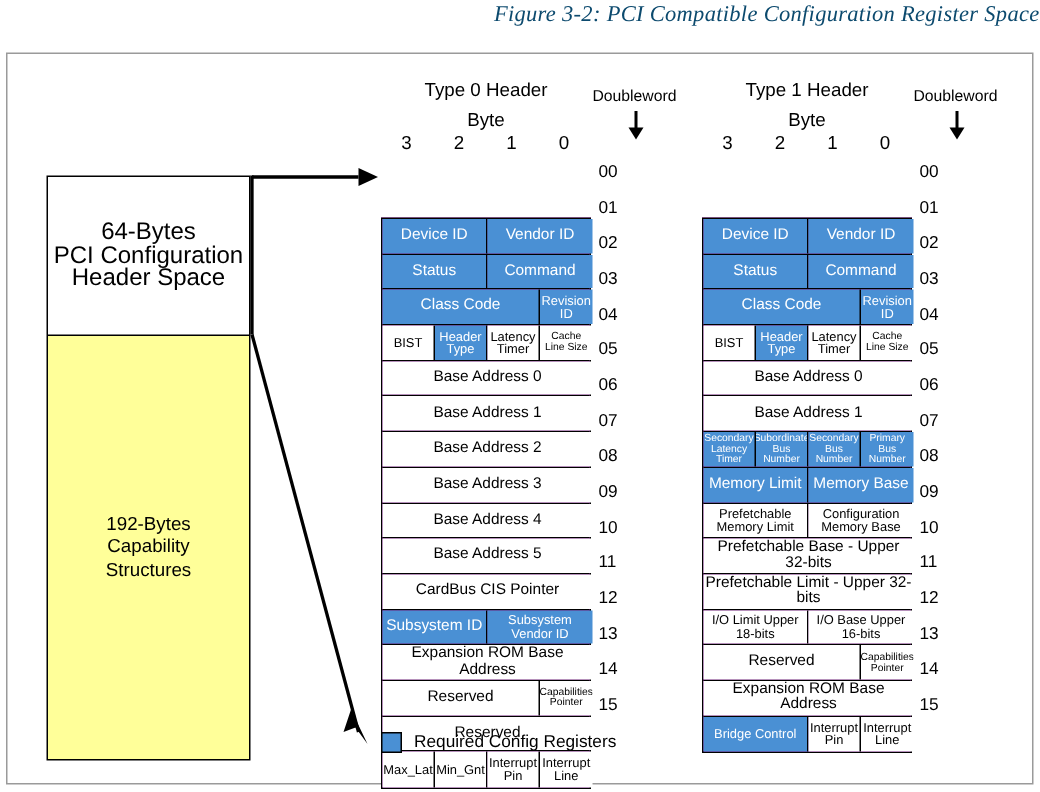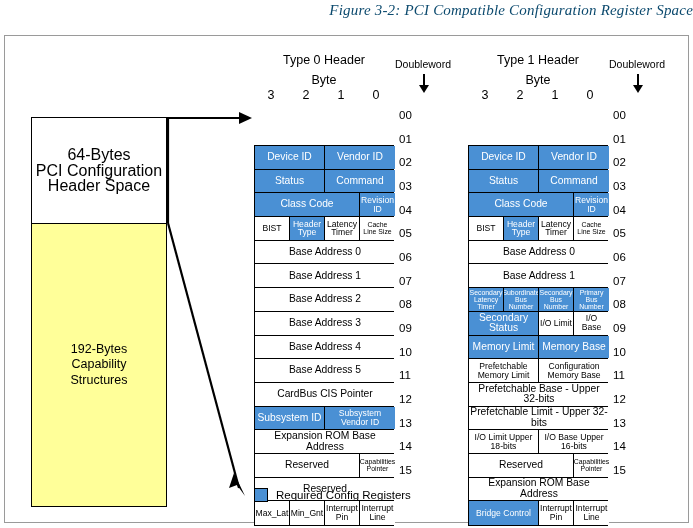--- a/index.html
+++ b/index.html
@@ -288,25 +288,20 @@
         <div class="reg-row">
           <div class="cell white f-norm" style="width: 140px; flex: 0 0 140px;">Base Address 1</div>
         </div>
         <div class="reg-row">
           <div class="cell blue f-xs" style="width: 35px; flex: 0 0 35px;">Secondary Latency Timer</div>
           <div class="cell blue f-xs" style="width: 35px; flex: 0 0 35px;">Subordinate Bus Number</div>
           <div class="cell blue f-xs" style="width: 35px; flex: 0 0 35px;">Secondary Bus Number</div>
           <div class="cell blue f-xs" style="width: 35px; flex: 0 0 35px;">Primary Bus Number</div>
         </div>
         <div class="reg-row">
-          <div class="cell blue f-norm" style="width: 70px; flex: 0 0 70px;">Secondary Status</div>
-          <div class="cell white f-sm" style="width: 35px; flex: 0 0 35px;">I/O Limit</div>
-          <div class="cell white f-sm" style="width: 35px; flex: 0 0 35px;">I/O Base</div>
-        </div>
-        <div class="reg-row">
           <div class="cell blue f-norm" style="width: 70px; flex: 0 0 70px;">Memory Limit</div>
           <div class="cell blue f-norm" style="width: 70px; flex: 0 0 70px;">Memory Base</div>
         </div>
         <div class="reg-row">
           <div class="cell white f-sm" style="width: 70px; flex: 0 0 70px;">Prefetchable Memory Limit</div>
           <div class="cell white f-sm" style="width: 70px; flex: 0 0 70px;">Configuration Memory Base</div>
         </div>
         <div class="reg-row">
           <div class="cell white f-norm" style="width: 140px; flex: 0 0 140px;">Prefetchable Base - Upper 32-bits</div>
         </div>

